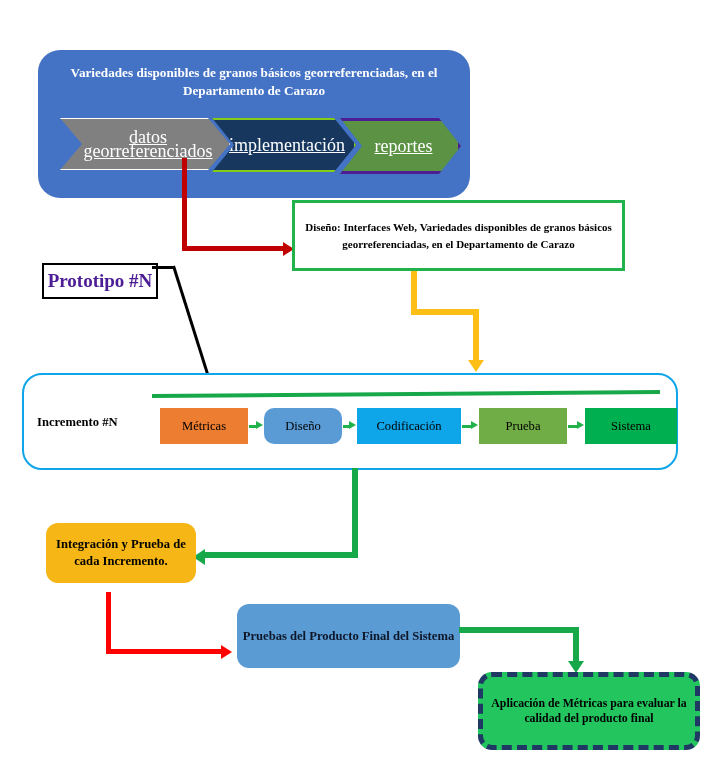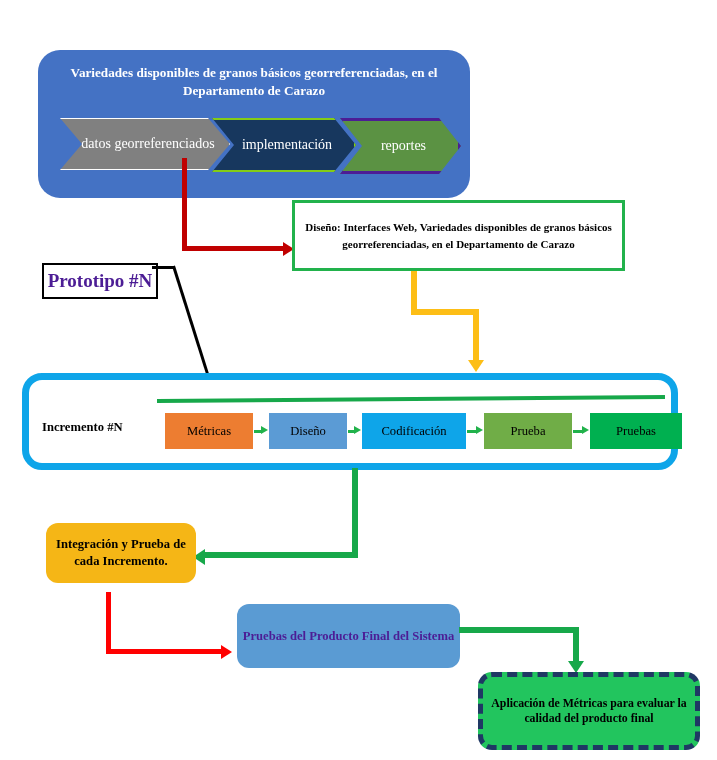--- a/index.html
+++ b/index.html
@@ -17,22 +17,23 @@
     position:absolute;left:16px;top:14px;width:400px;
     text-align:center;color:#ffffff;font-weight:bold;
     font-size:13.2px;line-height:18px;
   }
   
   #chev-row{position:absolute;left:22px;top:68px;width:395px;height:50px;}
   .chev{
     position:absolute;top:0;height:50px;
     display:flex;align-items:center;justify-content:center;
     text-align:center;color:#ffffff;
-    font-size:14px;line-height:14px;
+    font-size:18px;line-height:14px;
     clip-path:polygon(0% 0%, calc(100% - 22px) 0%, 100% 50%, calc(100% - 22px) 100%, 0% 100%, 22px 50%);
+    text-decoration:underline;
   }
   .chev-inner{position:relative;padding-left:14px;padding-right:8px;}
   #chev-1{left:0px;width:168px;background:#808080;border:1px solid #ffffff;}
   #chev-2{left:152px;width:140px;background:#17375e;border:2px solid #84cc16;}
   #chev-3{left:280px;width:115px;background:#5b9243;border:3px solid #4c1d95;}
 
   
   #design-box{
     left:292px;top:200px;width:333px;height:71px;
     background:#ffffff;border:3px solid #22b24c;
@@ -47,37 +48,37 @@
   #proto-box{
     left:42px;top:263px;width:116px;height:36px;
     background:#ffffff;border:2.5px solid #000000;
     display:flex;align-items:center;justify-content:center;
   }
   #proto-box-text{color:#4c1d95;font-weight:bold;font-size:19px;}
 
   
   #increment-panel{
     left:22px;top:373px;width:656px;height:97px;
-    background:#ffffff;border:7px solid #0ea5e9;border-radius:20px;
+    background:#ffffff;border:2px solid #0ea5e9;border-radius:20px;
   }
   #increment-label{
     position:absolute;left:13px;top:40px;width:120px;
     color:#000;font-weight:bold;font-size:12.6px;text-align:left;
   }
   #increment-greenline{
     position:absolute;left:128px;top:19px;width:508px;height:4px;
     background:#17a84a;transform:rotate(-0.45deg);transform-origin:left center;
   }
   .stage{
     position:absolute;top:33px;height:36px;
     display:flex;align-items:center;justify-content:center;
     color:#000;font-size:12.6px;text-align:center;
   }
   #stage-1{left:136px;width:88px;background:#ed7d31;}
-  #stage-2{left:240px;width:78px;background:#5b9bd5;}
+  #stage-2{left:240px;width:78px;background:#5b9bd5;border-radius:10px;}
   #stage-3{left:333px;width:104px;background:#0ea5e9;}
   #stage-4{left:455px;width:88px;background:#70ad47;}
   #stage-5{left:561px;width:92px;background:#00b050;}
 
   .stage-arrow{position:absolute;top:48px;height:6px;}
   .stage-arrow .bar{position:absolute;left:0;top:2px;height:2.6px;width:calc(100% - 6px);background:#21b24b;}
   .stage-arrow .head{
     position:absolute;right:0;top:-1.6px;width:0;height:0;
     border-top:4.6px solid transparent;border-bottom:4.6px solid transparent;
     border-left:7px solid #21b24b;
@@ -97,21 +98,21 @@
     color:#000;font-weight:bold;font-size:12.6px;line-height:17px;text-align:center;
   }
 
   
   #final-tests-box{
     left:237px;top:604px;width:223px;height:64px;
     background:#5a9bd3;border-radius:12px;
     display:flex;align-items:center;justify-content:center;
   }
   #final-tests-text{
-    color:#4c1d95;font-weight:bold;font-size:12.6px;line-height:17px;text-align:center;
+    color:#0f172a;font-weight:bold;font-size:12.6px;line-height:17px;text-align:center;
   }
 
   
   #metrics-box{
     left:478px;top:672px;width:222px;height:78px;
     background:#22c55e;border:5px dashed #1f3864;border-radius:14px;
     display:flex;align-items:center;justify-content:center;
   }
   #metrics-text{
     color:#000;font-weight:bold;font-size:11.8px;line-height:15.5px;text-align:center;
@@ -225,21 +226,21 @@
 
     <div class="stage" id="stage-4">
       <span>Prueba</span>
     </div>
     <div class="stage-arrow" id="sa-4">
       <span class="bar"></span>
       <span class="head"></span>
     </div>
 
     <div class="stage" id="stage-5">
-      <span>Pruebas</span>
+      <span>Sistema</span>
     </div>
   </div>
 
   <div class="abs seg" id="g1-v"></div>
   <div class="abs seg" id="g1-h"></div>
   <div class="abs ah" id="g1-head"></div>
 
   <div class="abs" id="integration-box">
     <div id="integration-text">Integración y Prueba de cada Incremento.</div>
   </div>

